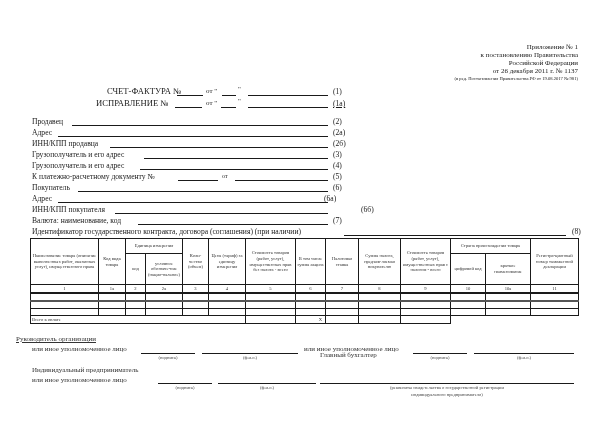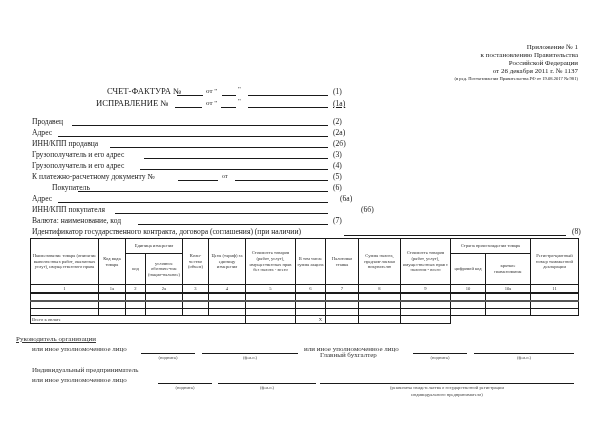--- a/index.html
+++ b/index.html
@@ -73,27 +73,27 @@
 <div class="abs field-label" style="left:32px; top:161px;">Грузополучатель и его адрес</div>
 <div class="uline" style="left:140px; top:169px; width:188px;"></div>
 <div class="abs fnum" style="left:333px; top:161px;">(4)</div>
 
 <div class="abs field-label" style="left:32px; top:172px;">К платежно-расчетному документу №</div>
 <div class="uline" style="left:178px; top:180px; width:40px;"></div>
 <div class="abs field-label" style="left:222px; top:172px; font-size:6px;">от</div>
 <div class="uline" style="left:235px; top:180px; width:93px;"></div>
 <div class="abs fnum" style="left:333px; top:172px;">(5)</div>
 
-<div class="abs field-label" style="left:32px; top:183px;margin-left:20px;">Покупатель</div>
+<div class="abs field-label" style="left:32px; top:183px;">Покупатель</div>
 <div class="uline" style="left:78px; top:191px; width:250px;"></div>
 <div class="abs fnum" style="left:333px; top:183px;">(6)</div>
 
 <div class="abs field-label" style="left:32px; top:194px;">Адрес</div>
 <div class="uline" style="left:58px; top:202px; width:270px;"></div>
-<div class="abs fnum" style="left:340px; top:194px;">(6а)</div>
+<div class="abs fnum" style="left:324px; top:194px;">(6а)</div>
 
 <div class="abs field-label" style="left:32px; top:205px;text-align:right;">ИНН/КПП покупателя</div>
 <div class="uline" style="left:115px; top:213px; width:213px;"></div>
 <div class="abs fnum" style="left:333px; top:205px;margin-left:28px;">(6б)</div>
 
 <div class="abs field-label" style="left:32px; top:216px;">Валюта: наименование, код</div>
 <div class="uline" style="left:138px; top:224px; width:190px;"></div>
 <div class="abs fnum" style="left:333px; top:216px;">(7)</div>
 
 <div class="abs field-label" style="left:32px; top:227px;">Идентификатор государственного контракта, договора (соглашения) (при наличии)</div>

